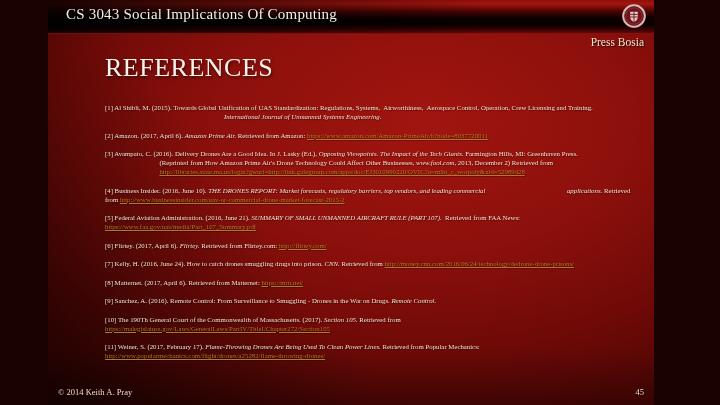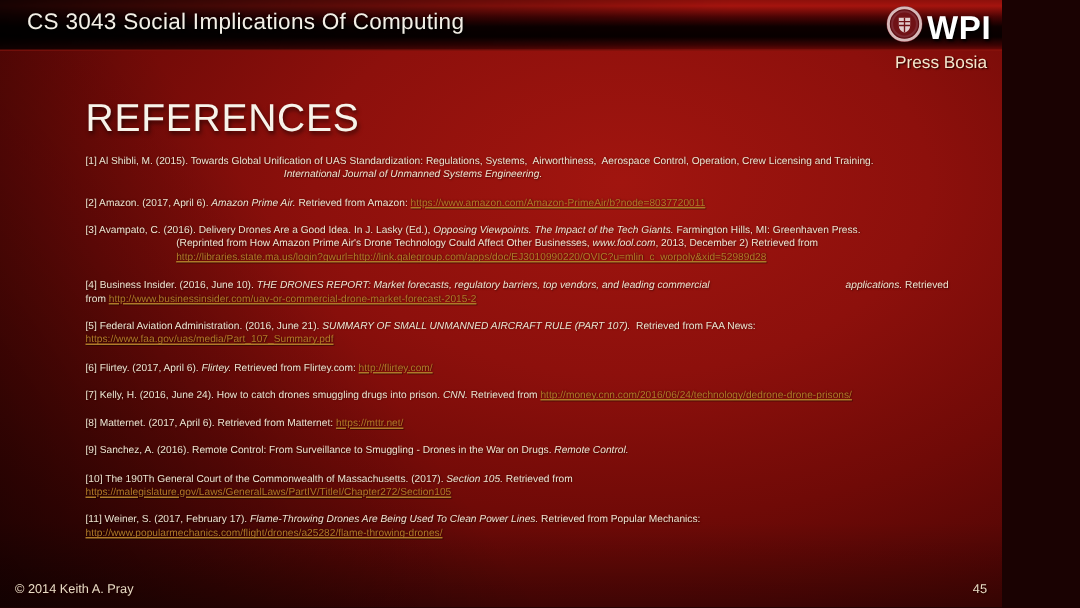--- a/index.html
+++ b/index.html
@@ -1,39 +1,40 @@
 <!DOCTYPE html>
 <html><head>
 <meta charset="utf-8">
 <style>
   html,body { margin:0; padding:0; background:#1a0202; }
   .slide {
-    position:relative; width:668px; height:405px; overflow:hidden;
-    font-family:Liberation Sans, sans-serif;
+    position:relative; width:606px; height:405px; overflow:hidden;
+    font-family:Liberation Serif, serif;
     background:
       linear-gradient(55deg, rgba(0,0,0,0.55) 0%, rgba(0,0,0,0) 38%),
       linear-gradient(0deg, rgba(0,0,0,0.30) 0%, rgba(0,0,0,0) 14%),
       radial-gradient(ellipse 640px 400px at 62% 30%, #a1150f 0%, #8d100c 32%, #700a07 56%, #4c0504 80%, #350303 100%);
+    margin-left: 48px;
   }
   .header {
     position:absolute; top:0; left:0; right:0; height:33px;
     background:
       linear-gradient(105deg, rgba(0,0,0,0.85) 0%, rgba(0,0,0,0.30) 45%, rgba(0,0,0,0) 72%),
       linear-gradient(180deg, #8d100b 0%, #a5140e 12%, #4a0404 34%, #0d0000 54%, #070000 74%, #3a0303 91%, #670806 100%);
     border-bottom:1px solid rgba(130,18,12,0.85);
   }
   .course-title {
     position:absolute; left:18px; top:6px; font-size:15px; color:#f3efe6;
     text-shadow:1px 1px 2px #000; letter-spacing:0.2px;
   }
   .logo { position:absolute; right:7px; top:3px; display:flex; align-items:center; gap:2px; }
   .logo-text { font-size:22px; font-weight:bold; color:#ffffff; letter-spacing:0.5px; text-shadow:1px 1px 2px #000; }
   .author { position:absolute; right:10px; top:36px; font-size:11.5px; color:#f3e6cc; text-shadow:1px 1px 1px #2a0202; }
   .slide-title {
-    position:absolute; left:57px; top:63px; font-size:26px; color:#f7f3ea;
+    position:absolute; left:57px; top:53px; font-size:26px; color:#f7f3ea;
     letter-spacing:0.5px; text-shadow:1px 2px 3px rgba(0,0,0,0.55);
   }
   .refs {
     position:absolute; left:57px; top:103px; width:618px;
     font-size:6.8px; line-height:9px; color:#eee4d0;
   }
   .ref { white-space:pre-wrap; margin-bottom:9.5px; text-shadow:0.5px 0.5px 1px rgba(0,0,0,0.5); }
   .ref i { font-style:italic; }
   .ref a { color:#b07a28; text-decoration:underline; cursor:pointer; }
   .footer-left  { position:absolute; left:10px;  bottom:8px; font-size:8.5px; color:#e9dcc4; text-shadow:1px 1px 1px #200101; }
@@ -50,21 +51,20 @@
       <span>
         <svg width="26" height="26" viewBox="0 0 26 26">
           <circle cx="13" cy="13" r="12" fill="#7c2930"></circle>
           <circle cx="13" cy="13" r="10.6" fill="none" stroke="#d7b9b9" stroke-width="2.2"></circle>
           <circle cx="13" cy="13" r="9.4" fill="none" stroke="#5e0e12" stroke-width="0.8"></circle>
           <circle cx="13" cy="13" r="7.6" fill="#701216"></circle>
           <path d="M9.2 8.8 h7.6 v5.2 q0 3.4 -3.8 4.9 q-3.8 -1.5 -3.8 -4.9 z" fill="#e3cccc"></path>
           <path d="M9.2 11.4 h7.6 M9.2 14 h7.6 M13 8.8 v9.8" stroke="#701216" stroke-width="0.9" fill="none"></path>
         </svg>
       </span>
-      <span class="logo-text">WPI</span>
     </div>
   </div>
 
   <div class="author">Press Bosia</div>
 
   <div class="slide-title">REFERENCES</div>
 
   <div class="refs">
       <div class="ref"><span>[1] Al Shibli, M. (2015). Towards Global Unification of UAS Standardization: Regulations, Systems,  Airworthiness,  Aerospace Control, Operation, Crew Licensing and Training.
                                                                       </span><i>International Journal of Unmanned Systems Engineering.</i></div>

